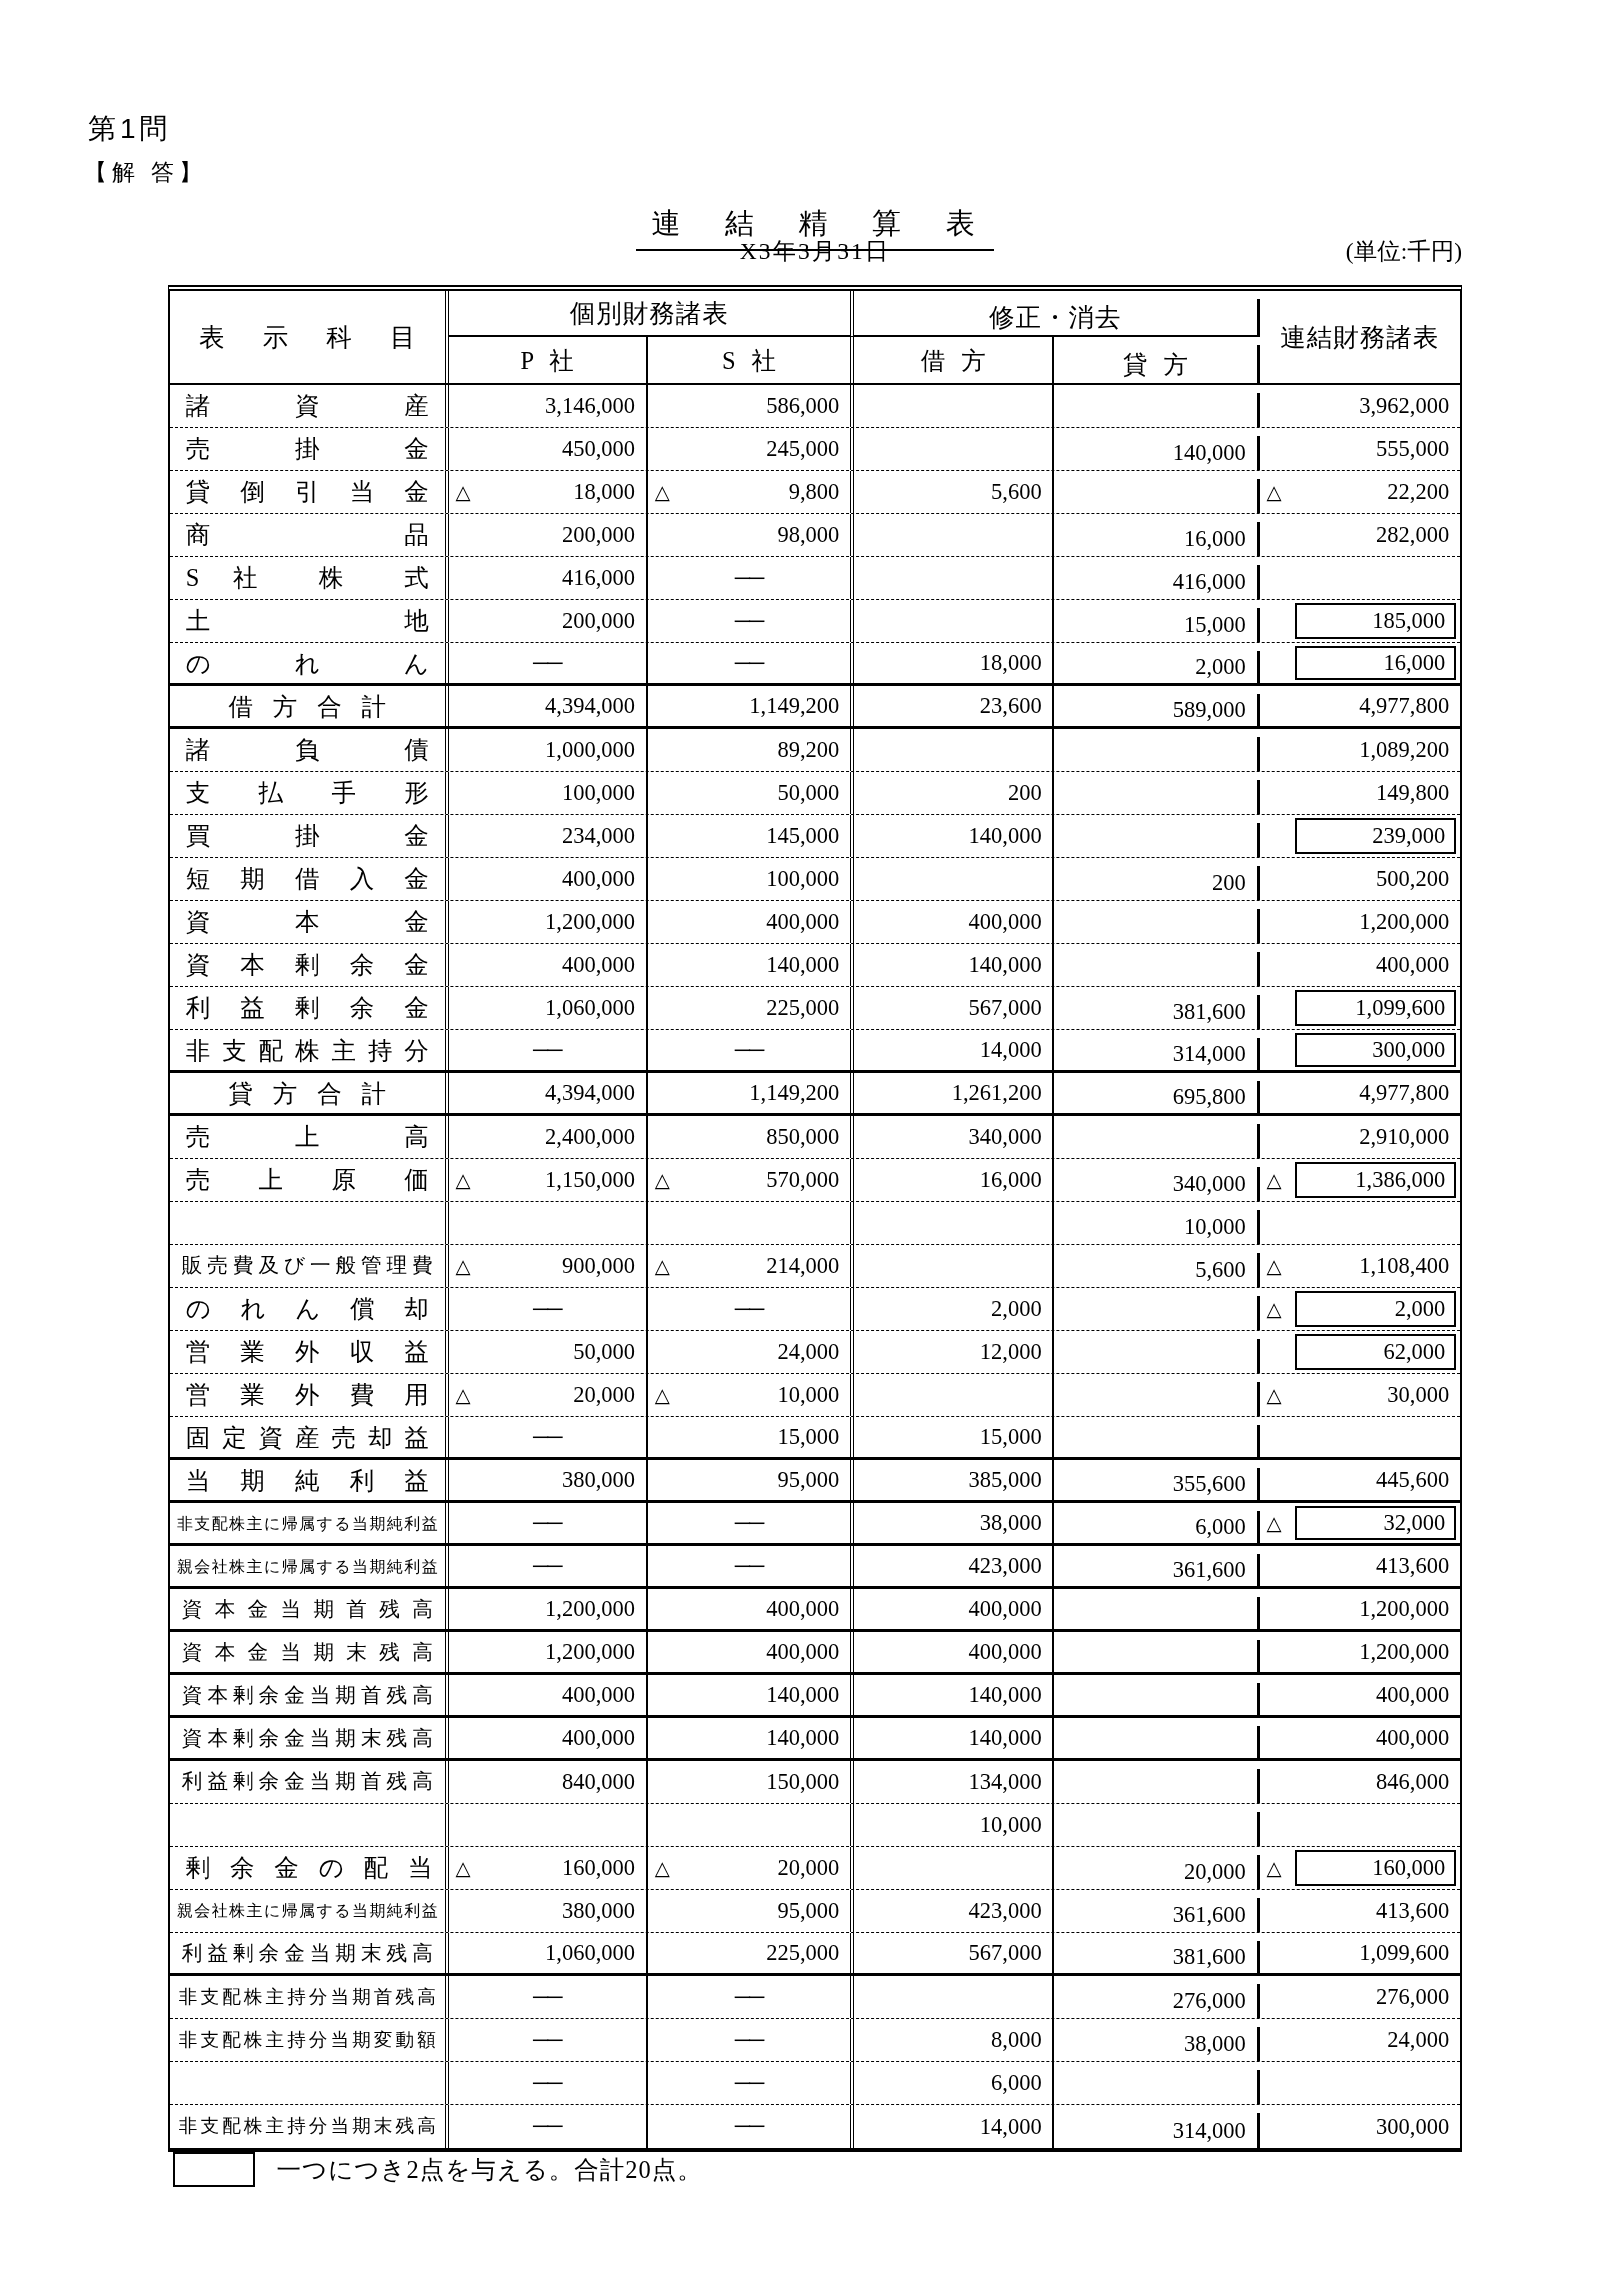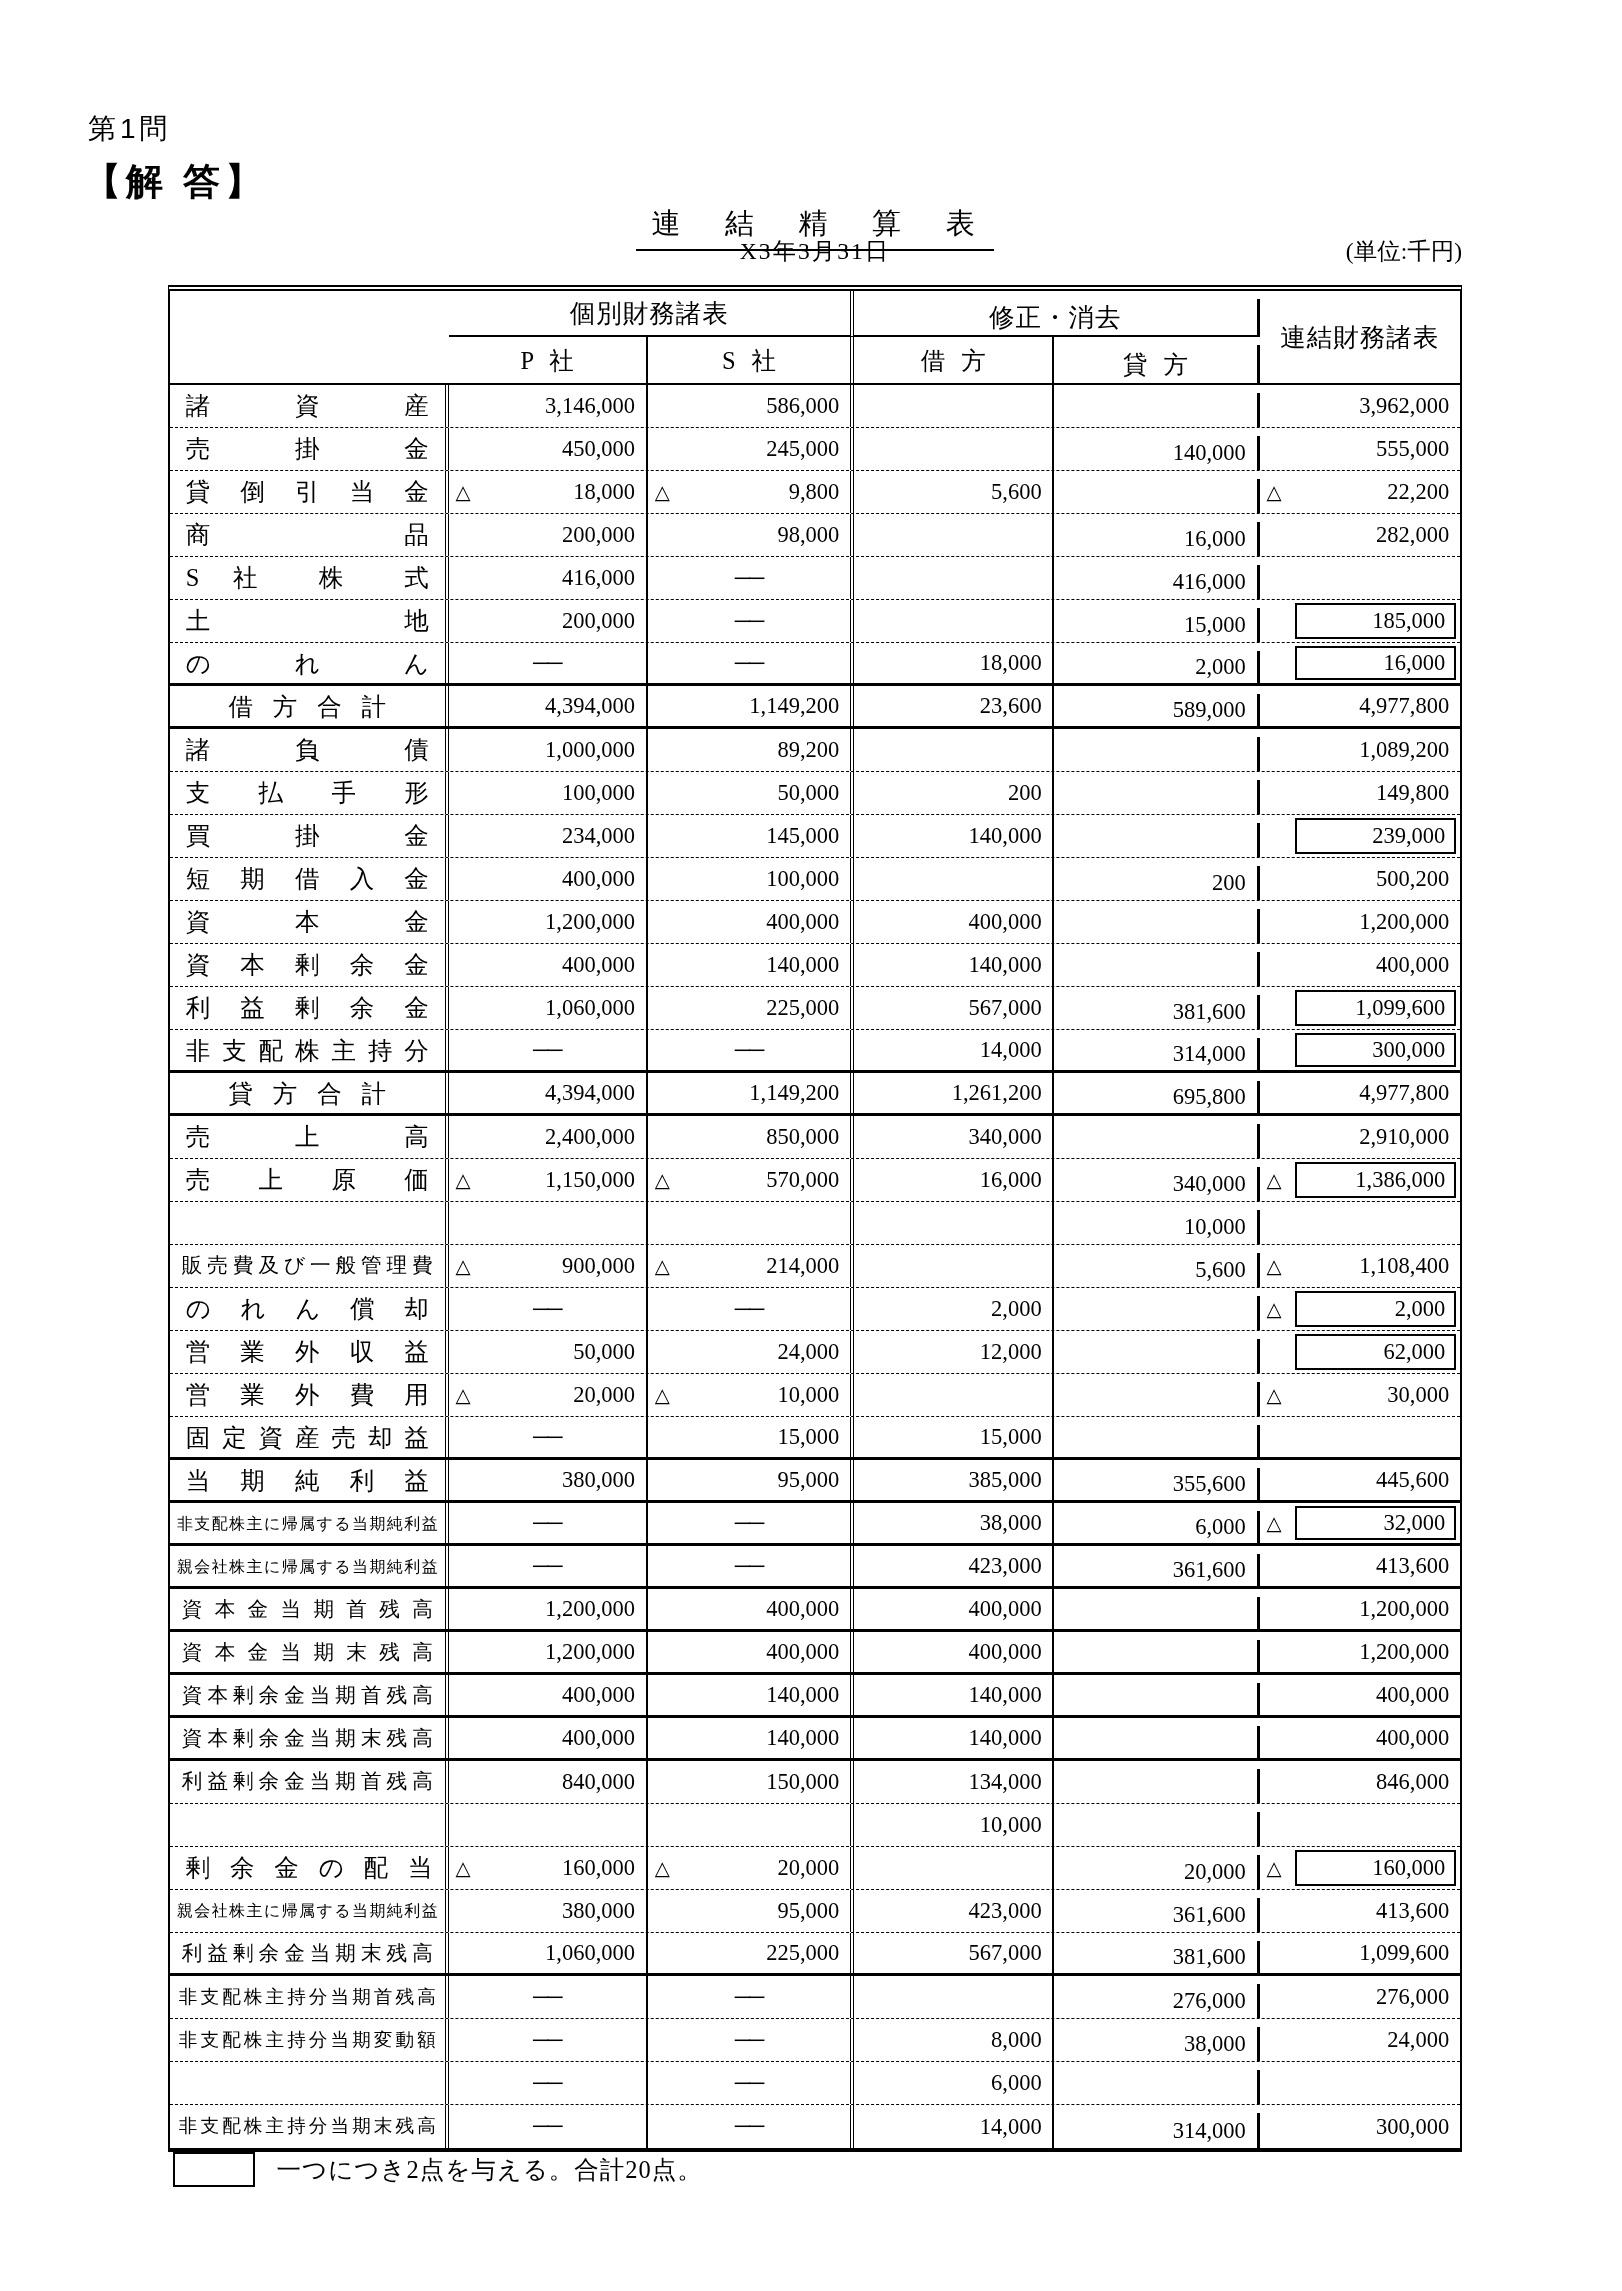--- a/index.html
+++ b/index.html
@@ -3,21 +3,21 @@
 <meta charset="utf-8">
 <style>
   html,body { margin:0; padding:0; background:#ffffff; }
   .page {
     position:relative; width:1508px; height:2292px; background:#fff; color:#000;
     font-family:"Liberation Serif","DejaVu Serif",serif; overflow:hidden;
   }
   .gothic { font-family:"Liberation Sans","DejaVu Sans",sans-serif; }
 
   .q-label { position:absolute; left:88px; top:110px; font-size:28px; letter-spacing:3.9px; font-weight:500; }
-  .ans-label { position:absolute; left:84px; top:157px; font-size:37px; letter-spacing:4.9px; font-weight:700; }
+  .ans-label { position:absolute; left:84px; top:157px; font-size:23px; letter-spacing:4.9px; font-weight:400; }
 
   .title-wrap { position:absolute; left:168px; top:204px; width:1294px; text-align:center; }
   .doc-title { display:inline-block; font-size:29px; letter-spacing:15.7px; word-spacing:5.9px;
                border-bottom:2px solid #000; padding:0 3.9px 4.9px 15.7px; }
 
   .dateline { position:absolute; left:168px; top:235px; width:1294px; height:31px; }
   .doc-date { text-align:center; font-size:23.5px; letter-spacing:2px; }
   .unit-note { position:absolute; right:0; top:0; font-size:23.5px; }
 
   .wstable { position:absolute; left:168px; top:285px; width:1294px; box-sizing:border-box;
@@ -78,20 +78,23 @@
     <span class="doc-title">連 結 精 算 表</span>
   </div>
 
   <div class="dateline">
     <div class="doc-date">X3年3月31日</div>
     <div class="unit-note">(単位:千円)</div>
   </div>
 
   <div class="wstable">
     <div class="thead grid6">
+      <div class="th th-account b-dbl">
+        <span>表 示 科 目</span>
+      </div>
       <div class="th th-ind b-dbl hgroup">個別財務諸表</div>
       <div class="th th-adj b-thick hgroup">修正・消去</div>
       <div class="th th-cons hgroup">連結財務諸表</div>
       <div class="th th-p b-thin hsub">P 社</div>
       <div class="th th-s b-dbl hsub">S 社</div>
       <div class="th th-dr b-thin hsub">借 方</div>
       <div class="th th-cr b-thick hsub">貸 方</div>
     </div>
     <div id="tbody">
         <div class="trow grid6 sep-d">

